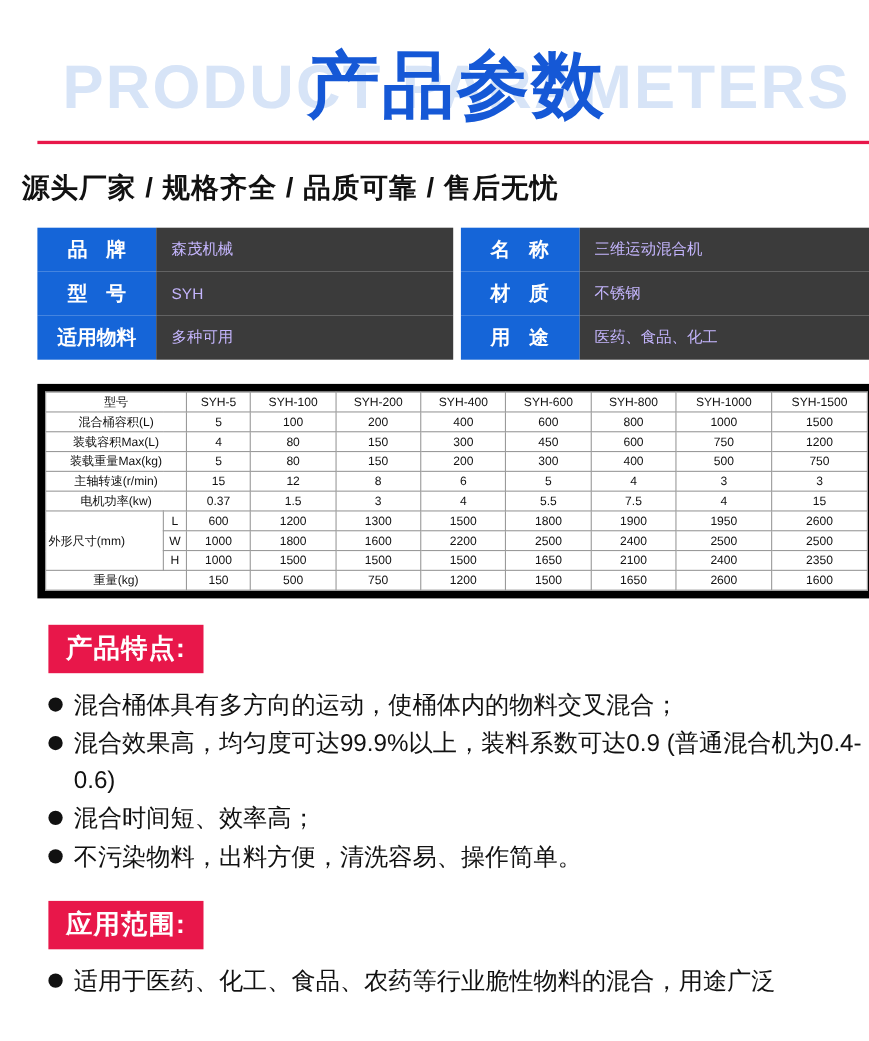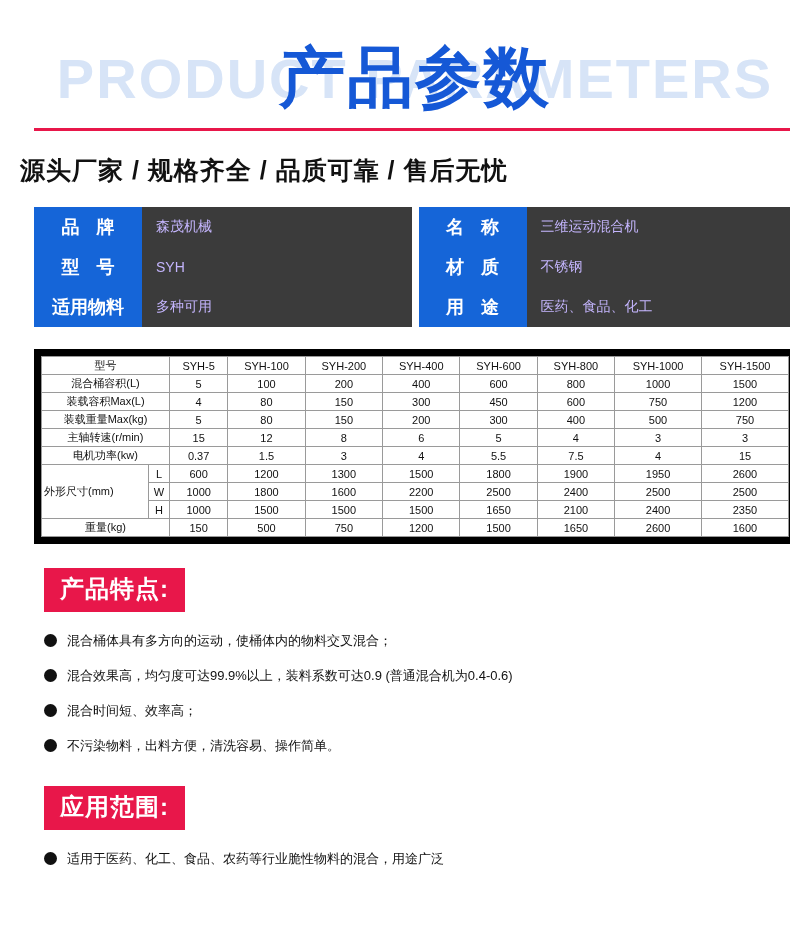--- a/index.html
+++ b/index.html
@@ -157,21 +157,21 @@
   .section-head-wrap {
     margin: 24px 0 0 24px;
   }
 
   .bullets {
     margin: 12px 24px 0 24px;
   }
   .bullet {
     display: flex;
     align-items: flex-start;
-    font-size: 13px;
+    font-size: 22px;
     line-height: 33px;
     color: #111;
     margin-bottom: 2px;
   }
   .dot {
     flex: 0 0 auto;
     width: 13px;
     height: 13px;
     border-radius: 50%;
     background: #111;

